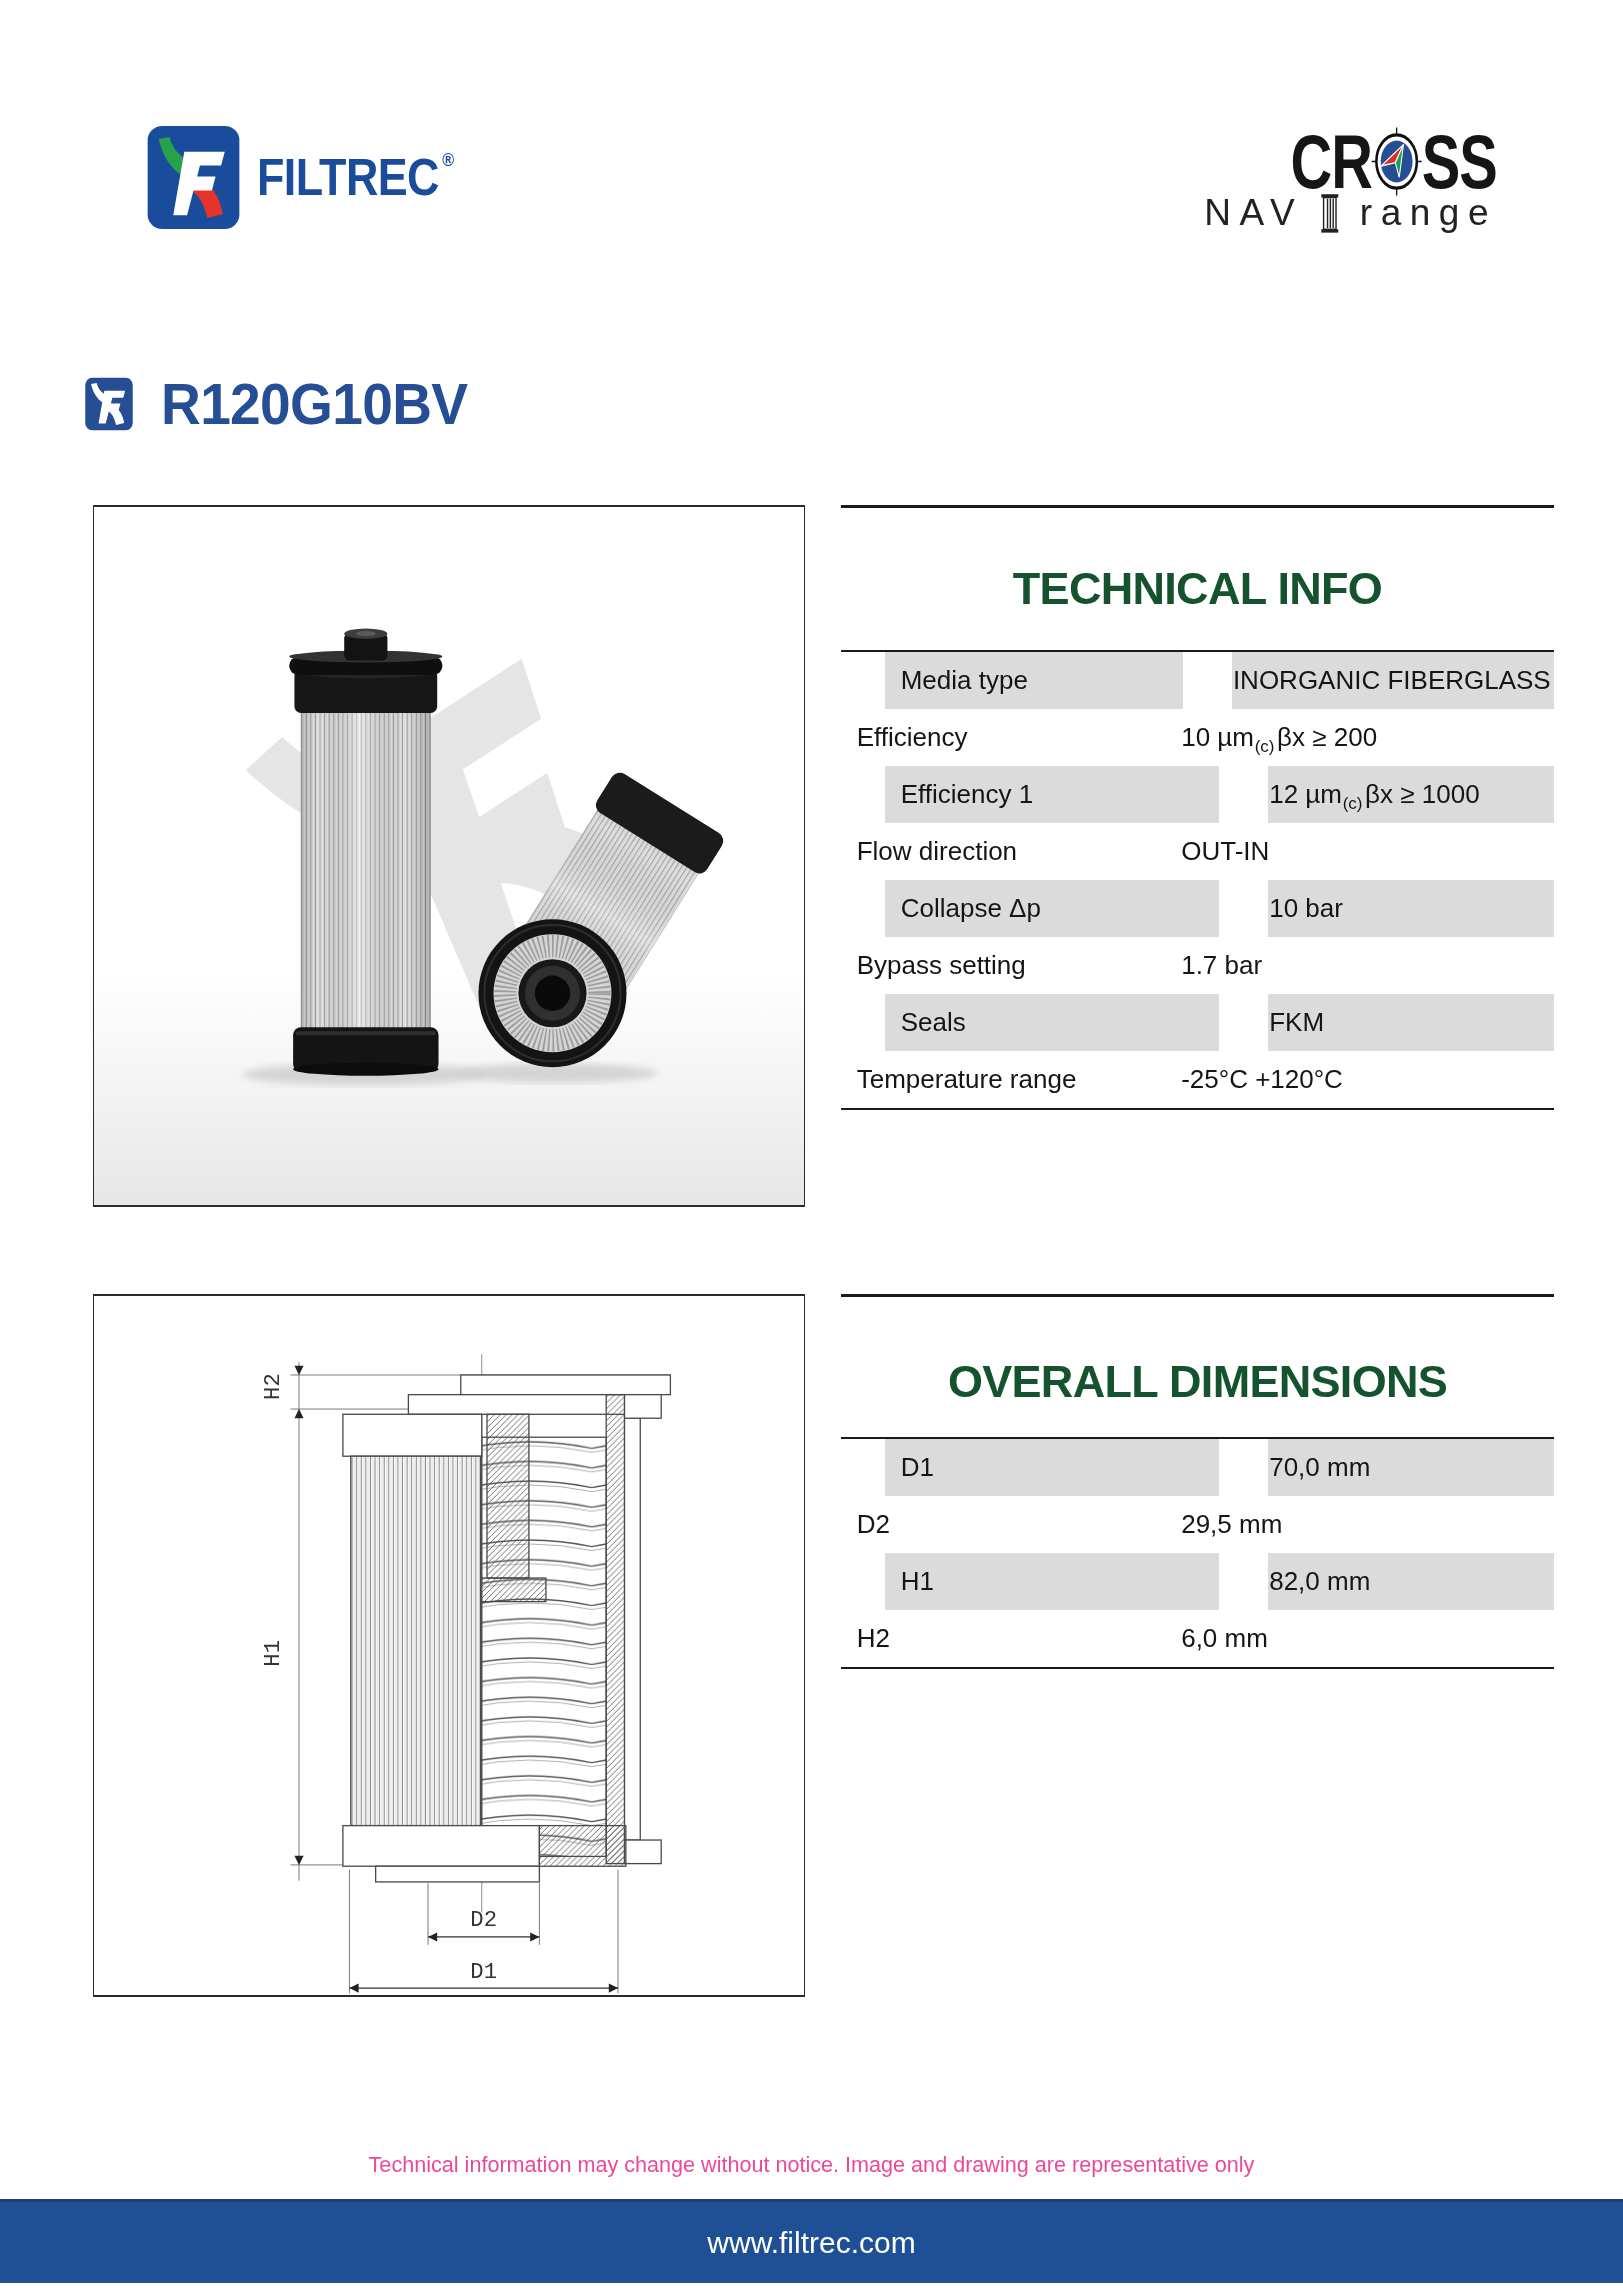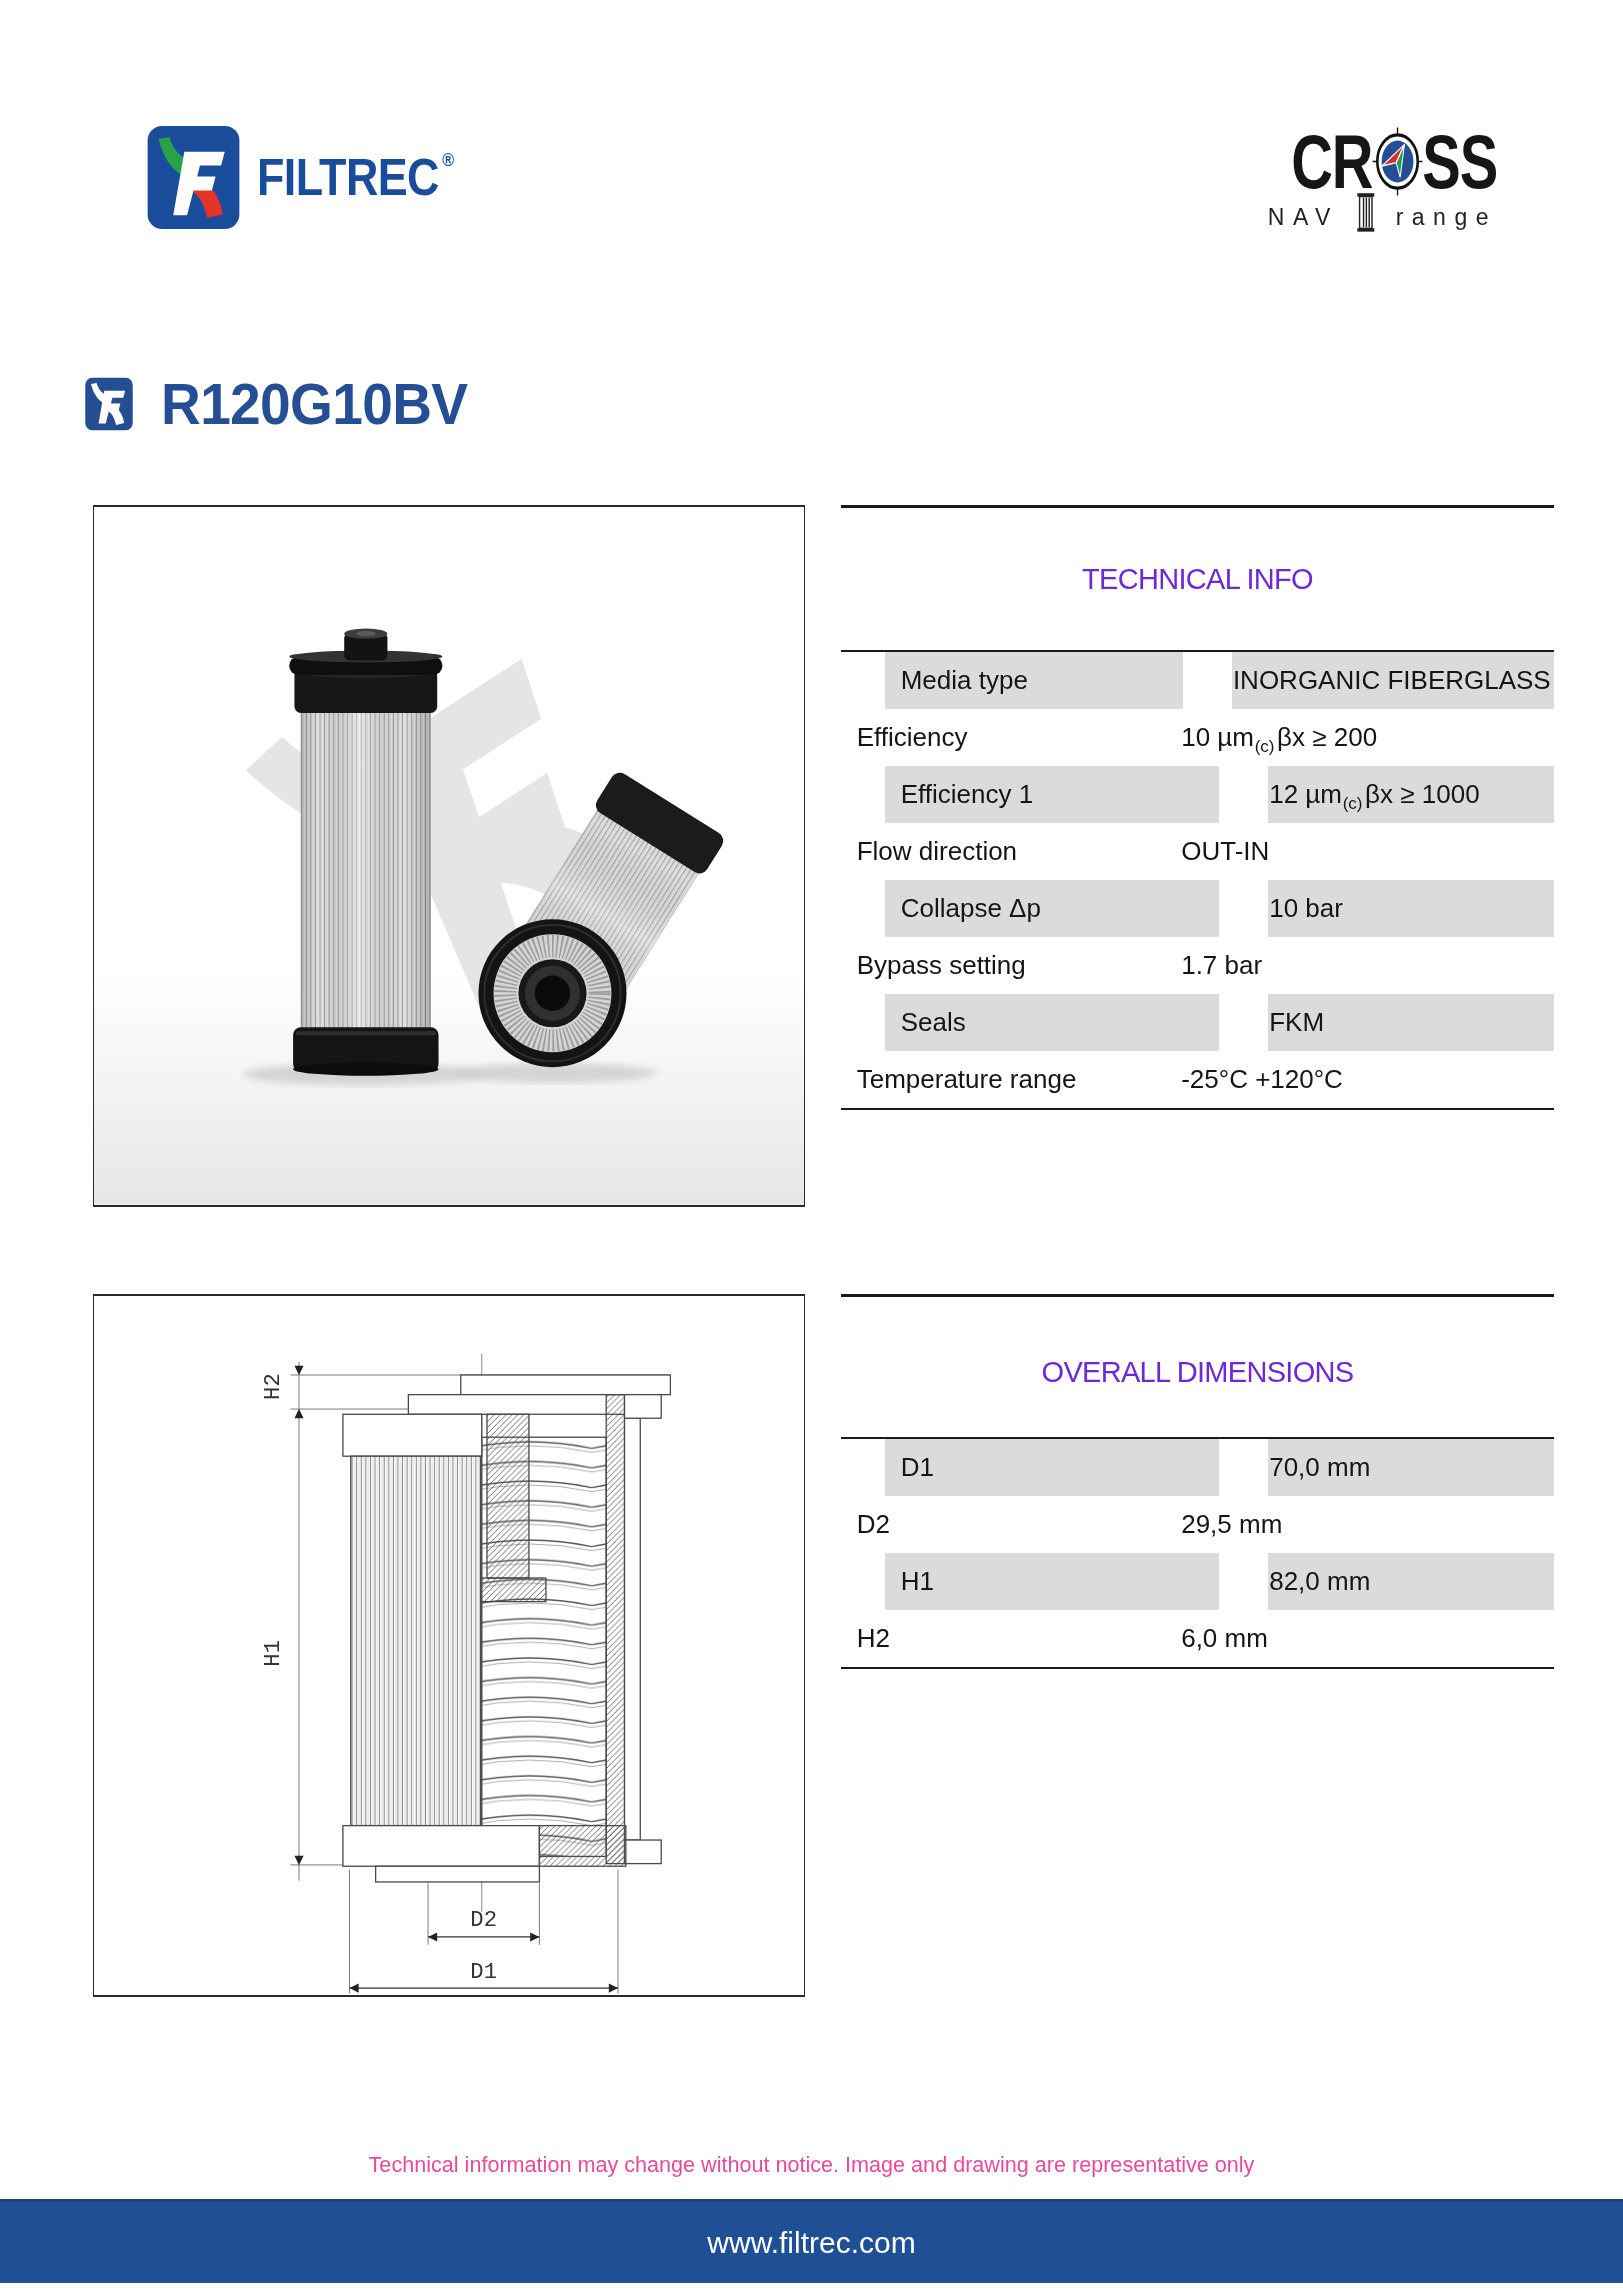--- a/index.html
+++ b/index.html
@@ -11,38 +11,38 @@
   .filtrec-logo{position:absolute;left:122px;top:126px;display:flex;align-items:center;gap:17px;padding-left:25px;}
   .filtrec-mark{width:93px;height:103px;display:block;}
   .brand-text{font-size:51px;font-weight:bold;color:#1a4c9c;letter-spacing:-0.7px;
     transform:scaleX(0.88);transform-origin:left center;display:flex;align-items:flex-start;}
   .registered{font-size:18.3px;font-weight:bold;color:#1a4c9c;margin-left:3.9px;margin-top:1.3px;}
   .cross-logo{position:absolute;right:126px;top:122px;text-align:right;}
   .cross-line1{display:flex;align-items:center;justify-content:flex-end;
     font-size:76px;font-weight:bold;color:#161616;letter-spacing:-1.3px;line-height:1;
     transform:scaleX(0.76);transform-origin:right center;}
   .cross-compass{width:68px;height:79px;margin:0 -1.3px;}
-  .cross-line2{display:flex;align-items:flex-end;justify-content:flex-end;gap:16px;
-    font-size:23px;font-weight:300;color:#222;letter-spacing:8.5px;margin-top:-9.2px;}
+  .cross-line2{display:flex;align-items:center;justify-content:flex-end;gap:16px;
+    font-size:37px;font-weight:300;color:#222;letter-spacing:8.5px;margin-top:-9.2px;}
   .cross-column{width:19.6px;height:42px;margin:0 3.9px -2.6px 1.3px;}
   
   .product-title-row{position:absolute;left:85px;top:370px;display:flex;align-items:center;gap:27.5px;}
   .product-icon{width:48px;height:54px;display:block;}
   .product-code{font-size:58px;font-weight:bold;color:#254e94;letter-spacing:-0.7px;
     transform:scaleX(0.95);transform-origin:left center;}
   
   .frame-box{position:absolute;left:93px;width:712px;background:#fff;
     border:1.3px solid #2b2b2b;border-top-width:2.6px;border-bottom-width:2.6px;box-sizing:border-box;}
   .photo-box{top:505px;height:702px;}
   .drawing-box{top:1294px;height:703px;}
   .frame-box svg{position:absolute;left:0;top:0;width:100%;height:100%;}
   
   .sec-line{position:absolute;left:841px;width:713px;height:2.6px;background:#1a1a1a;}
   .sec-title{position:absolute;left:841px;width:713px;text-align:center;
-    font-size:29px;font-weight:normal;color:#6d28d9;letter-spacing:-0.7px;}
+    font-size:45px;font-weight:bold;color:#14532d;letter-spacing:-0.7px;}
   .spec-table{position:absolute;left:841px;width:713px;
     border-top:2.6px solid #1a1a1a;border-bottom:2.6px solid #1a1a1a;}
   .trow{display:flex;height:57px;font-size:26px;color:#151515;}
   .trow .cl{width:334px;display:flex;align-items:center;padding-left:15.7px;box-sizing:border-box;}
   .trow .gap{width:5.2px;background:#fff;}
   .trow .cv{flex:1;display:flex;align-items:center;padding-left:1px;box-sizing:border-box;white-space:pre;}
   .trow.gray .cl,.trow.gray .cv{background:#dbdbdb;margin-left:44px;}
   .sub{position:relative;top:9.2px;font-size:17px;margin:0 2.6px 0 0.7px;}
   
   .disclaimer{position:absolute;left:0;top:2152px;width:100%;text-align:center;

